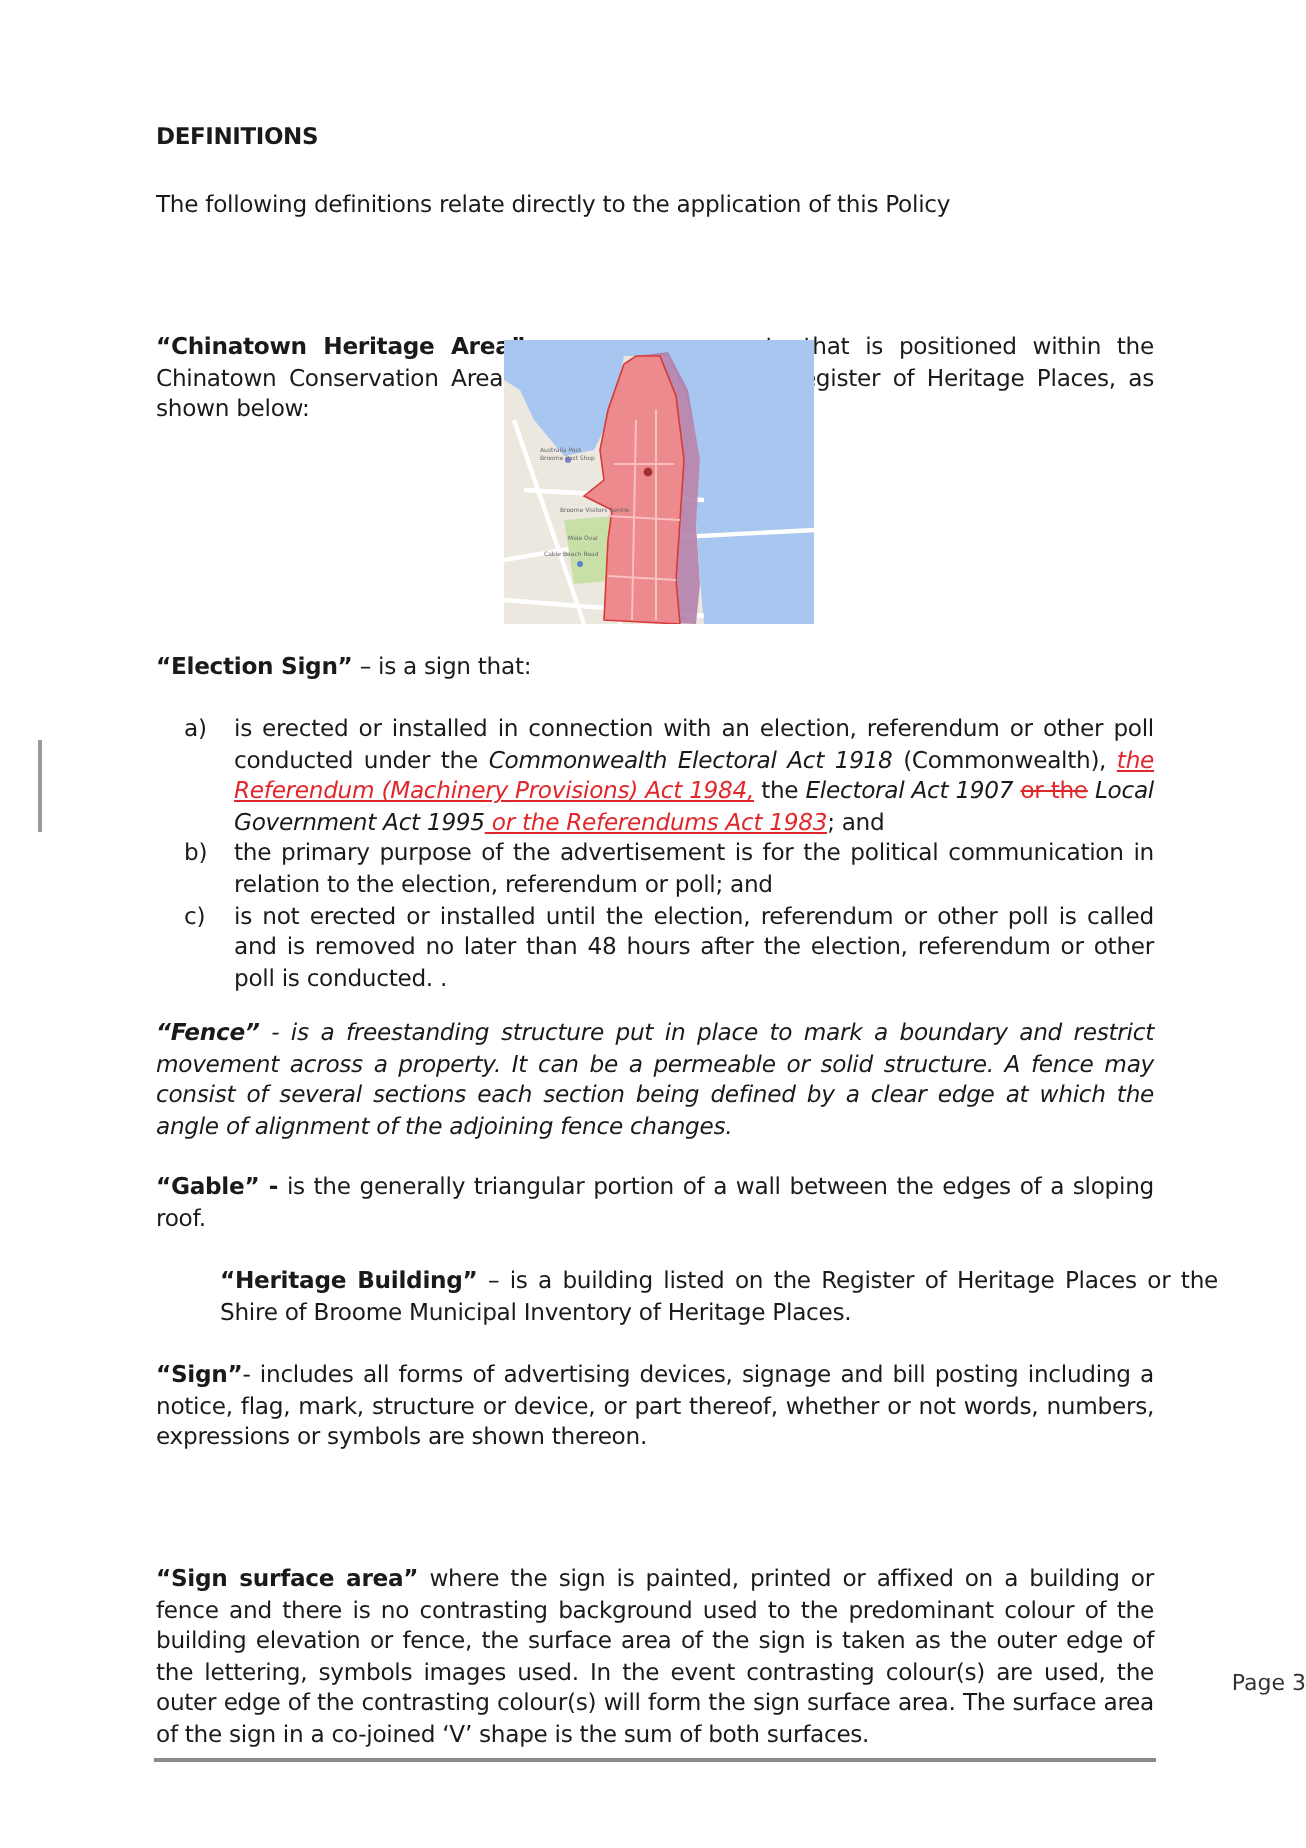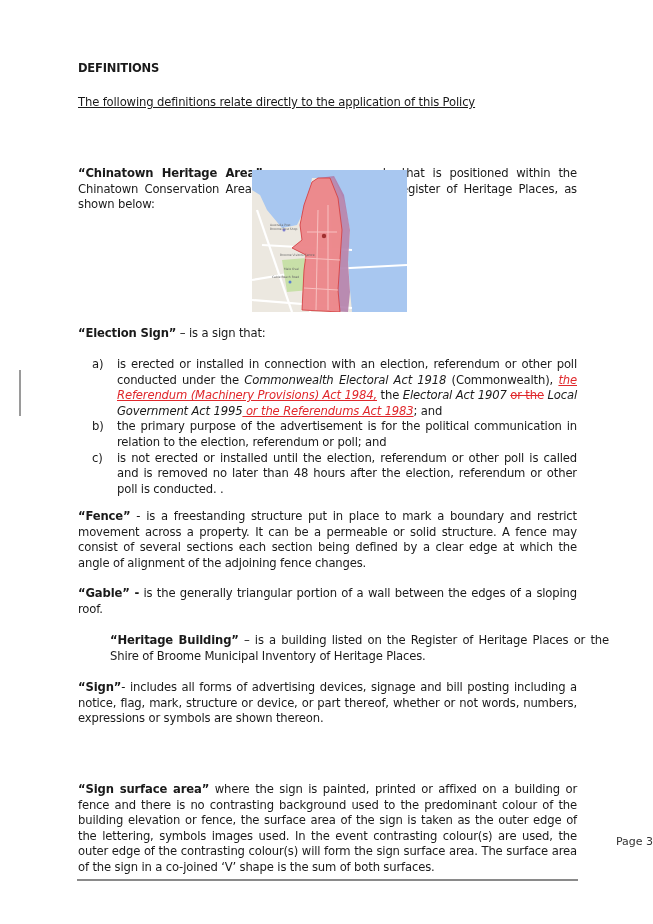--- a/index.html
+++ b/index.html
@@ -21,21 +21,21 @@
   .footer-rule { position: absolute; left: 77px; top: 879px; width: 501px; height: 1.5px; background: #8a8a8a; }
   .footer { position: absolute; left: 0; width: 653px; top: 835px; text-align: right; font-size: 11px; color: #333; }
 </style>
 </head>
 <body>
 
 <div class="page">
 
   <div class="heading">DEFINITIONS</div>
 
-  <div class="txt" style="top:95px;text-decoration:underline;">The following definitions relate directly to the application of this Policy</div>
+  <div class="txt" style="top:95px;">The following definitions relate directly to the application of this Policy</div>
 
   <div class="txt" style="top:126px;margin-top:40px;">
     <b>“Chinatown Heritage Area”</b><span> means any property that is positioned within the Chinatown Conservation Area included on the State Register of Heritage Places, as shown below:</span>
   </div>
 
   <svg class="map" viewBox="0 0 155 142" xmlns="http://www.w3.org/2000/svg">
     <rect x="0" y="0" width="155" height="142" fill="#ece8e0"></rect>
 
     <path d="M0,0 L155,0 L155,142 L100,142 L98,120 L96,90 L98,60 L92,30 L82,8 L60,8 L55,35 L45,55 L30,58 L15,40 L8,25 L0,20 Z" fill="#a8c7f0"></path>
 
@@ -85,21 +85,21 @@
     <div class="li">
       <span class="mk">b)</span>
       <span>the primary purpose of the advertisement is for the political communication in relation to the election, referendum or poll; and</span>
     </div>
     <div class="li">
       <span class="mk">c)</span>
       <span>is not erected or installed until the election, referendum or other poll is called and is removed no later than 48 hours after the election, referendum or other poll is conducted. .</span>
     </div>
   </div>
 
-  <div class="txt" style="top:509px;">
+  <div class="txt" style="top:509px;font-style:italic;">
     <b>“Fence”</b><span> - is a freestanding structure put in place to mark a boundary and restrict movement across a property. It can be a permeable or solid structure. A fence may consist of several sections each section being defined by a clear edge at which the angle of alignment of the adjoining fence changes.</span>
   </div>
 
   <div class="txt" style="top:586px;">
     <b>“Gable” -</b><span> is the generally triangular portion of a wall between the edges of a sloping roof.</span>
   </div>
 
   <div class="txt" style="top:633px;margin-left:32px;">
     <b>“Heritage Building”</b><span> – is a building listed on the Register of Heritage Places or the Shire of Broome Municipal Inventory of Heritage Places.</span>
   </div>

